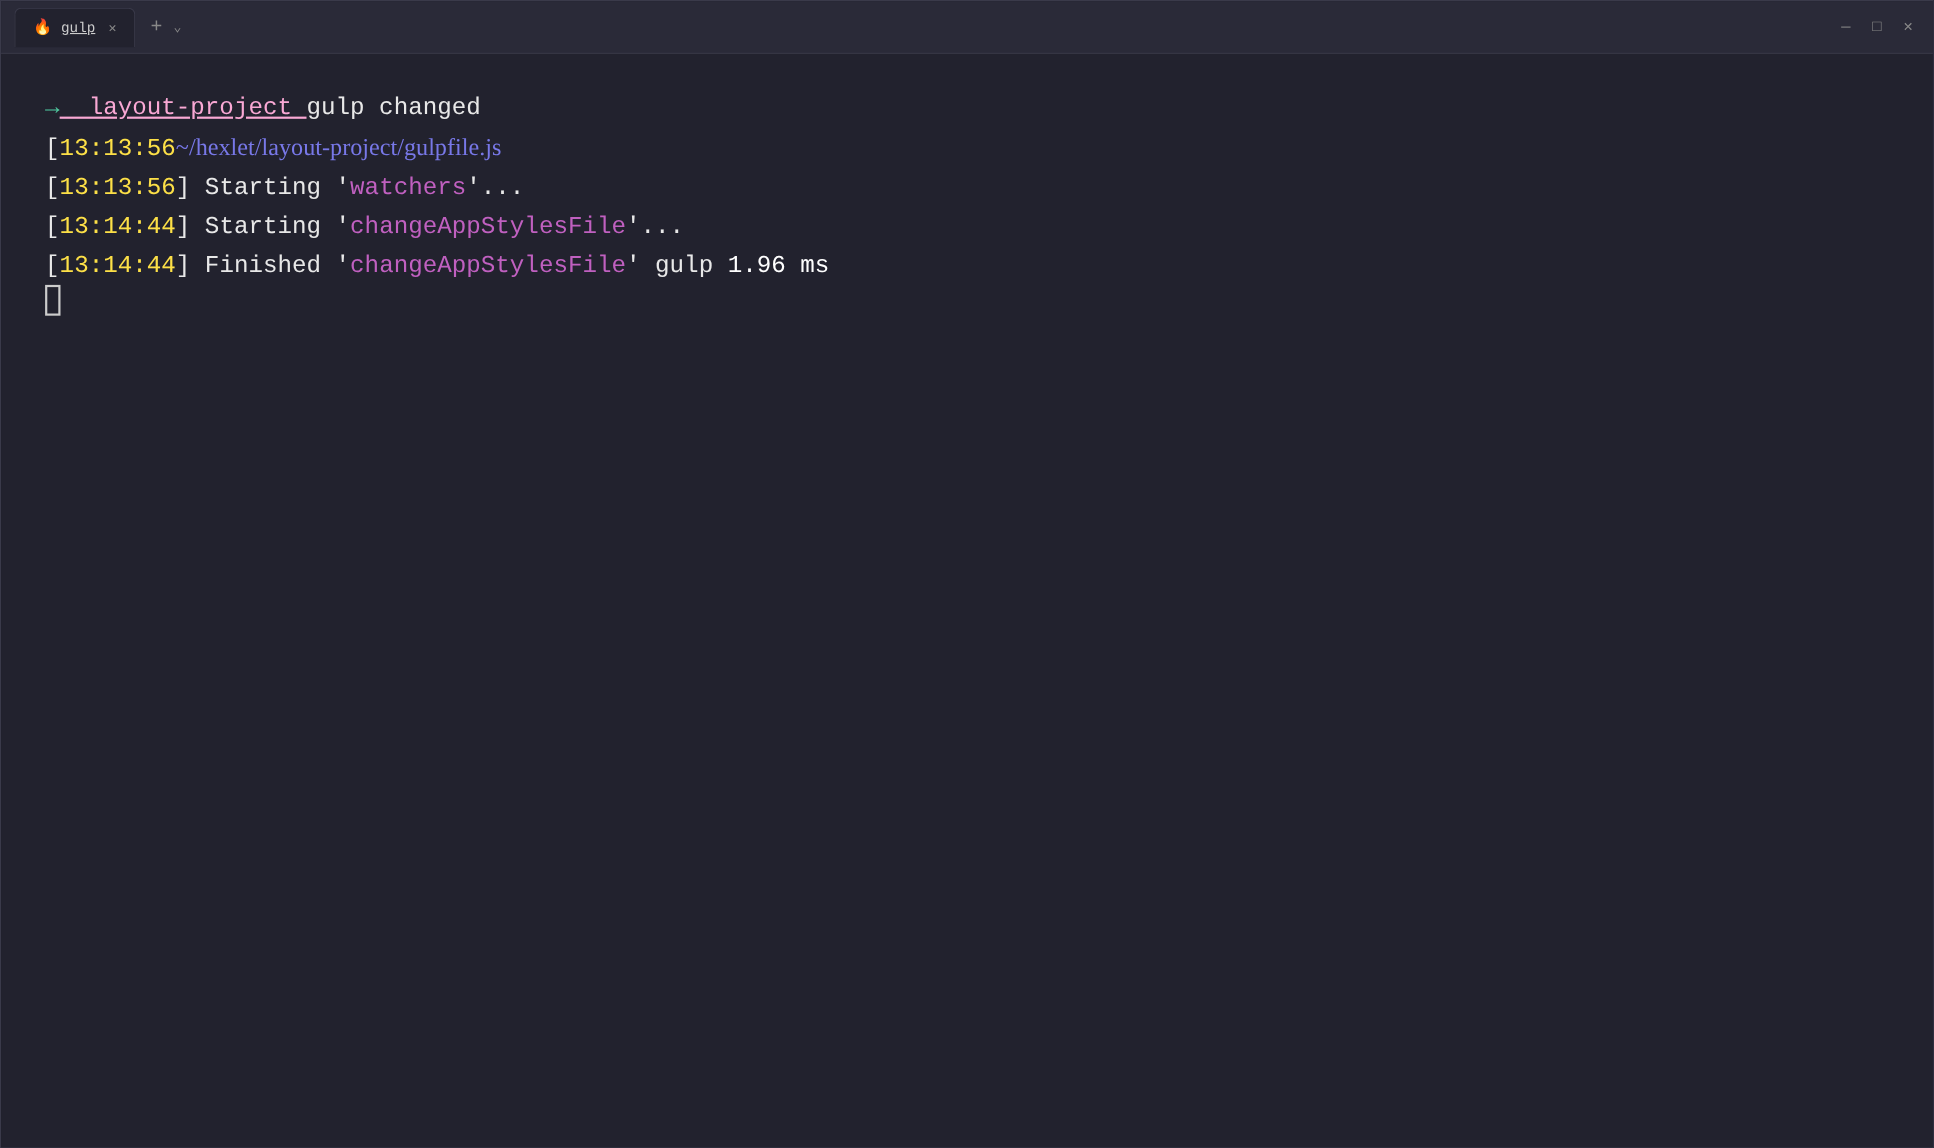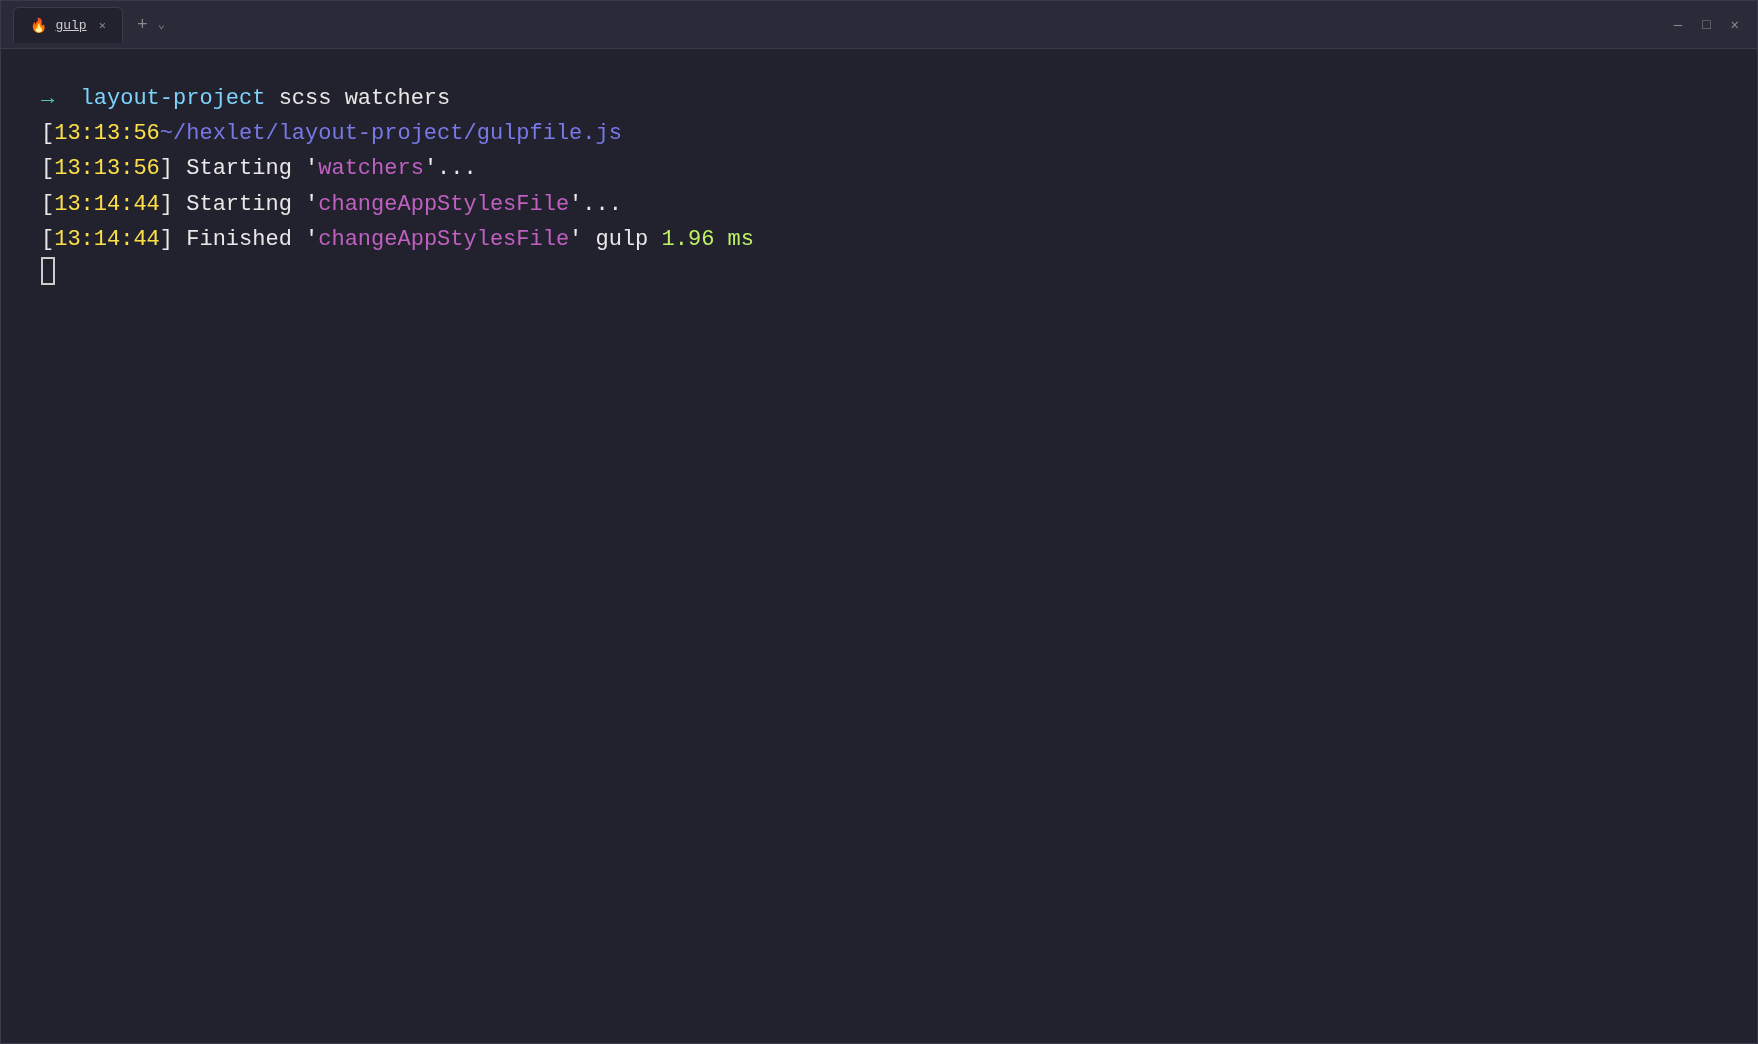--- a/index.html
+++ b/index.html
@@ -114,38 +114,40 @@
       white-space: pre;
       display: flex;
       align-items: baseline;
     }
 
     .color-arrow {
       color: #50c8a0;
     }
 
     .color-cyan {
-      color: #7dd3fc;
+      color: #f9a8d4;
+      text-decoration: underline;
     }
 
     .color-white {
       color: #e8e8e8;
     }
 
     .color-purple-link {
       color: #7878e8;
+      font-family: Liberation Serif, serif;
     }
 
     .color-pink {
       color: #c060c0;
       font-family: Liberation Mono, monospace;
     }
 
     .color-number {
-      color: #bef264;
+      color: #ffffff;
     }
 
     .color-timestamp {
       color: #fde047;
     }
 
     .cursor-block {
       display: inline-block;
       width: 14px;
       height: 28px;
@@ -172,21 +174,21 @@
       <span class="win-btn">□</span>
       <span class="win-btn">✕</span>
     </div>
   </div>
 
   <div class="terminal-body">
 
     <div class="terminal-line">
       <span class="color-arrow">→</span>
       <span class="color-cyan">&nbsp;&nbsp;layout-project </span>
-      <span class="color-white">scss watchers</span>
+      <span class="color-white">gulp changed</span>
     </div>
 
     <div class="terminal-line">
       <span class="color-white">[</span>
       <span class="color-timestamp">13:13:56</span>
       <span class="color-purple-link">~/hexlet/layout-project/gulpfile.js</span>
     </div>
 
     <div class="terminal-line">
       <span class="color-white">[</span>

